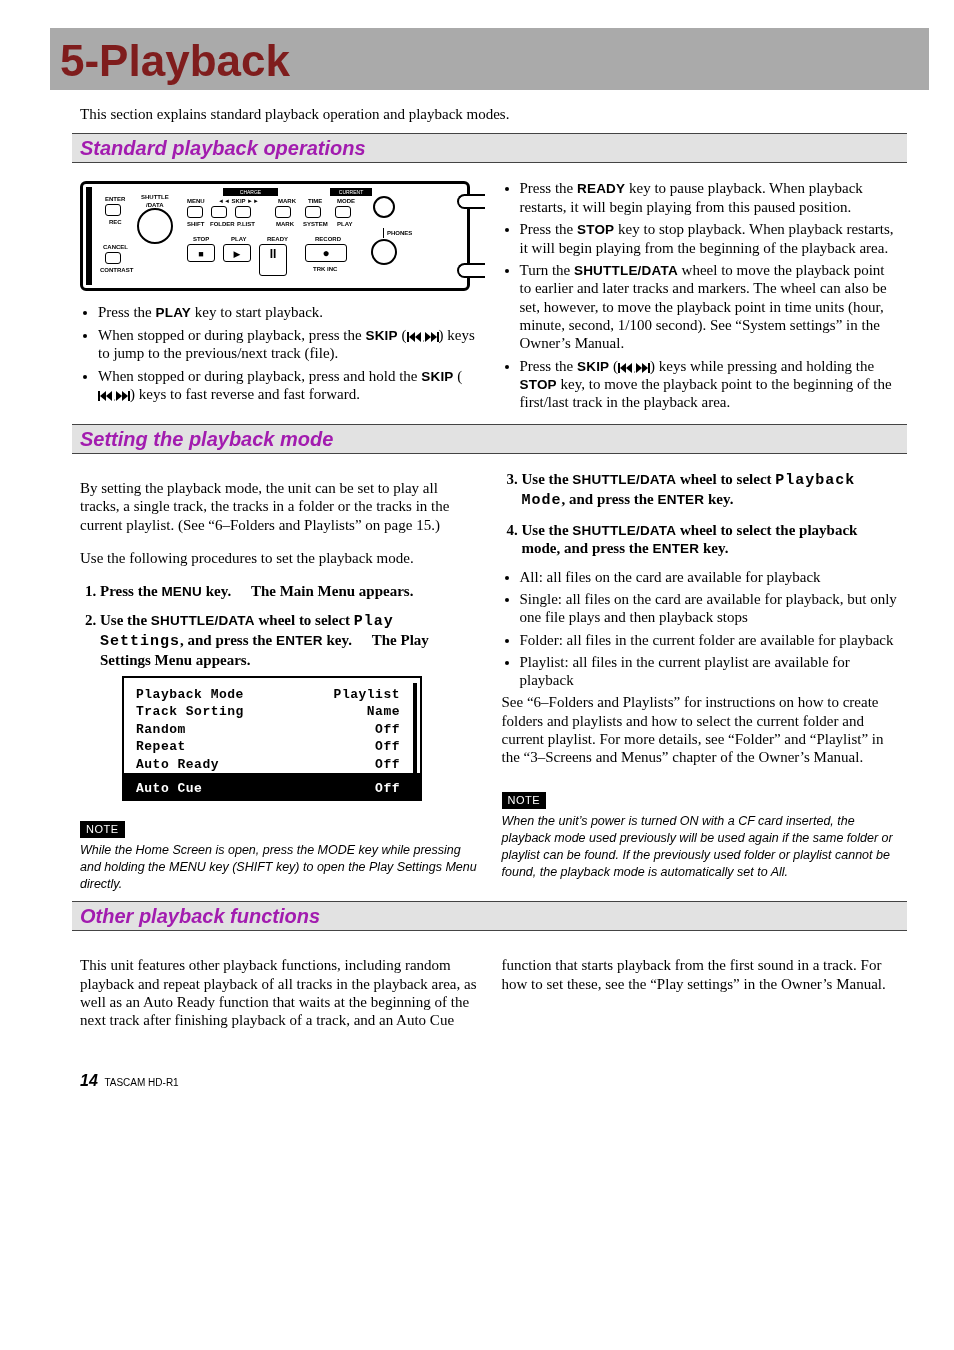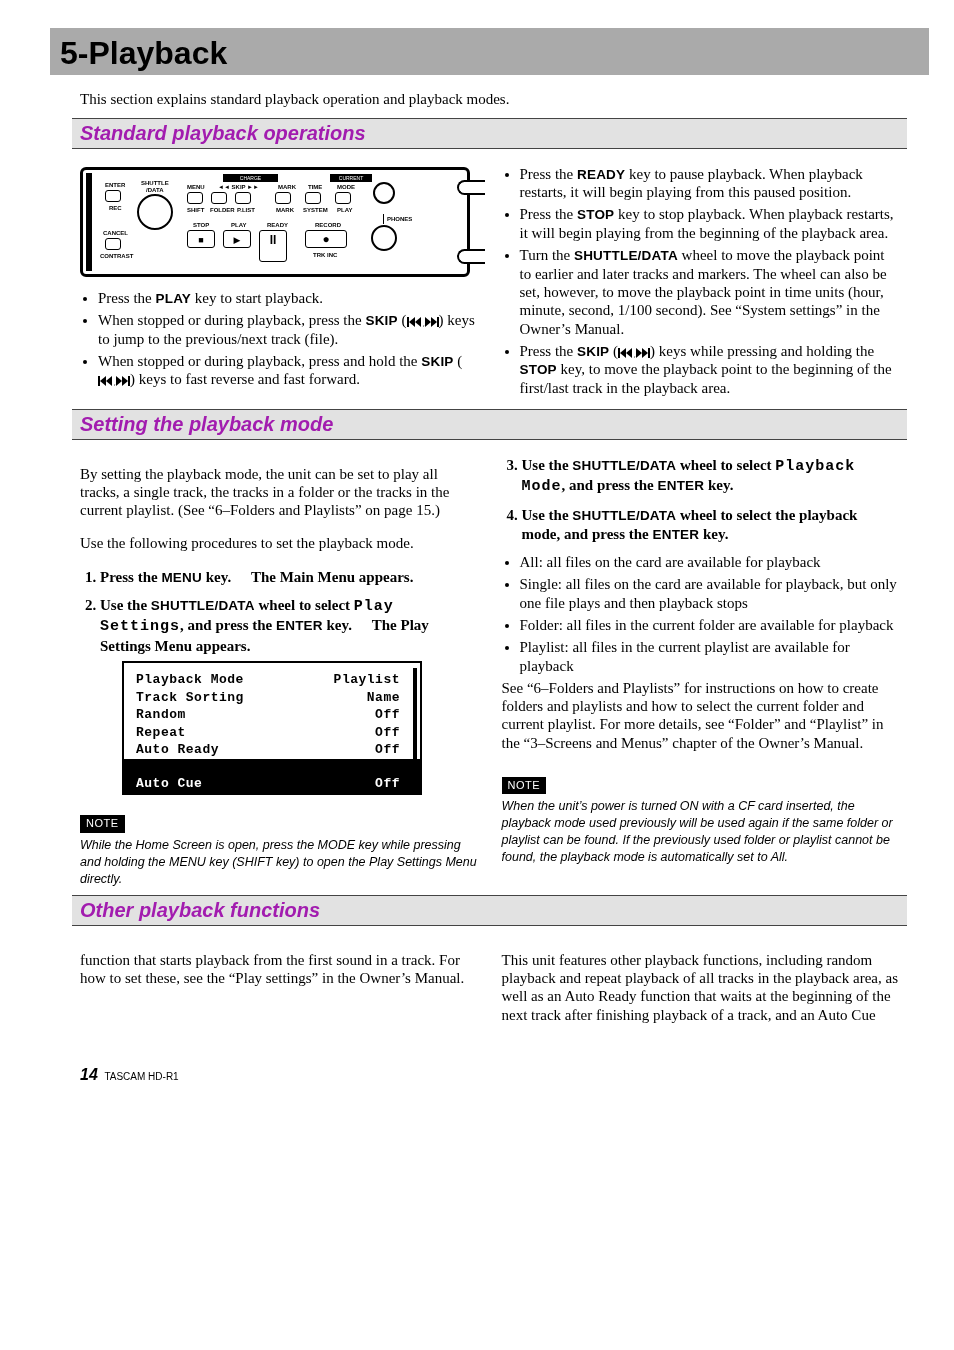--- a/index.html
+++ b/index.html
@@ -6,21 +6,21 @@
   body {
     margin: 0;
     font-family: "Times New Roman", Times, serif;
     font-size: 15px;
     color: #000;
     background: #fff;
     width: 954px;
   }
   .page { padding: 28px 55px 12px 80px; line-height: 1.22; }
   .banner { background: #aaa; padding: 6px 10px 2px 10px; margin: 0 -30px 14px -30px; }
-  .banner h1 { margin: 0; font-family: Arial, Helvetica, sans-serif; font-weight: bold; font-size: 32px; color: #000000; }
+  .banner h1 { margin: 0; font-family: Arial, Helvetica, sans-serif; font-weight: bold; font-size: 44px; color: #7f1d1d; }
   .intro { max-width: 430px; margin-bottom: 10px; }
 
   .sec-title { background: #e2e2e2; border-top: 1px solid #444; border-bottom: 1px solid #444; padding: 2px 8px; margin: 8px -8px 10px -8px; }
   .sec-title h2 { margin: 0; font-family: Arial, Helvetica, sans-serif; font-size: 20px; font-style: italic; font-weight: bold; color: #a21caf; }
 
   .cols { display: flex; gap: 24px; }
   .col { flex: 1 1 50%; }
   .col ul { margin: 6px 0 0 0; padding-left: 18px; }
   .col li { margin: 2px 0 4px 0; }
   .key { font-family: Arial, Helvetica, sans-serif; font-weight: bold; font-size: 13.5px; letter-spacing: 0.2px; }
@@ -50,21 +50,21 @@
 
   .lcd-screen {
     width: 300px; margin: 6px 0 8px 22px;
     border: 2px solid #000; padding: 8px 10px;
     background: #fff; font-family: "Courier New", monospace;
     font-size: 13px; line-height: 1.35; letter-spacing: 0.5px;
     position: relative;
   }
   .lcd-screen::after{ content:""; position:absolute; right:3px; top:5px; bottom:5px; width:4px; background:#000; }
   .lcd-row { display: flex; justify-content: space-between; padding: 0 10px 0 2px; }
-  .lcd-row.sel { background: #000; color: #fff; margin: 0 -10px -8px -10px; padding: 16px 20px 1px 12px; }
+  .lcd-row.sel { background: #000; color: #fff; margin: 0 -10px -8px -10px; padding: 7px 20px 1px 12px; }
 
   .skip-icon { display: inline-block; vertical-align: -2px; }
   .skip-icon svg { display: block; }
 
   .foot { margin-top: 26px; font-family: Arial, sans-serif; font-size: 10px; }
   .foot .pn { font-size: 16px; font-weight: bold; font-style: italic; margin-right: 4px; }
 </style>
 </head>
 <body>
 
@@ -232,24 +232,24 @@
       <div class="note">NOTE</div>
       <div class="note-text">When the unit’s power is turned ON with a CF card inserted, the playback mode used previously will be used again if the same folder or playlist can be found. If the previously used folder or playlist cannot be found, the playback mode is automatically set to All.</div>
     </div>
   </div>
 
   <div class="sec-title">
       <h2>Other playback functions</h2>
     </div>
   <div class="cols">
     <div class="col">
+        <p>This unit features other playback functions, including random playback and repeat playback of all tracks in the playback area, as well as an Auto Ready function that waits at the beginning of the next track after finishing playback of a track, and an Auto Cue</p>
+      </div>
+    <div class="col">
         <p>function that starts playback from the first sound in a track. For how to set these, see the “Play settings” in the Owner’s Manual.</p>
-      </div>
-    <div class="col">
-        <p>This unit features other playback functions, including random playback and repeat playback of all tracks in the playback area, as well as an Auto Ready function that waits at the beginning of the next track after finishing playback of a track, and an Auto Cue</p>
       </div>
   </div>
 
   <div class="foot">
     <span class="pn">14</span>
     <span>TASCAM  HD-R1</span>
   </div>
 </div>
 
 </body></html>

